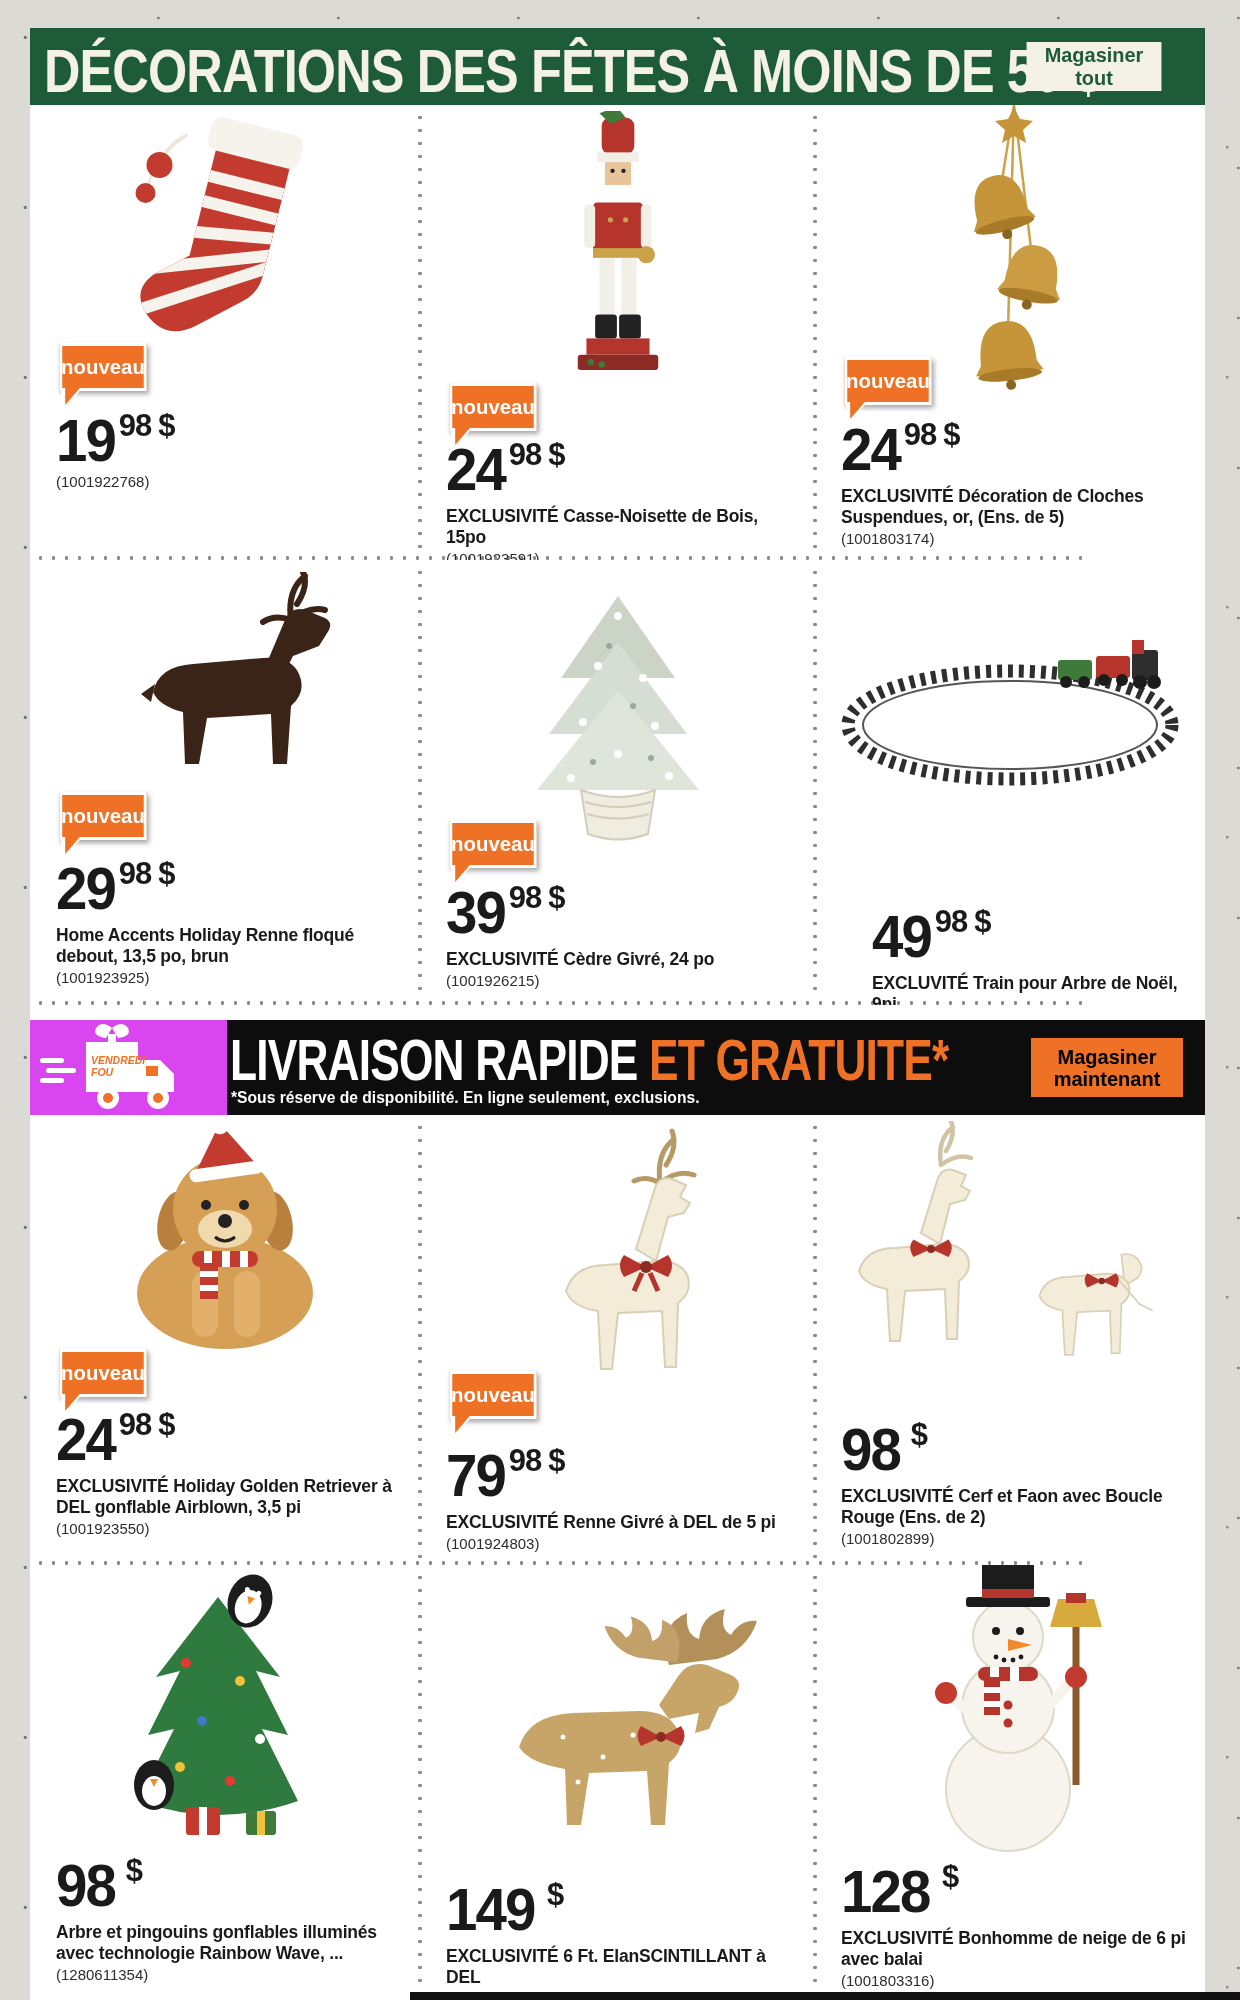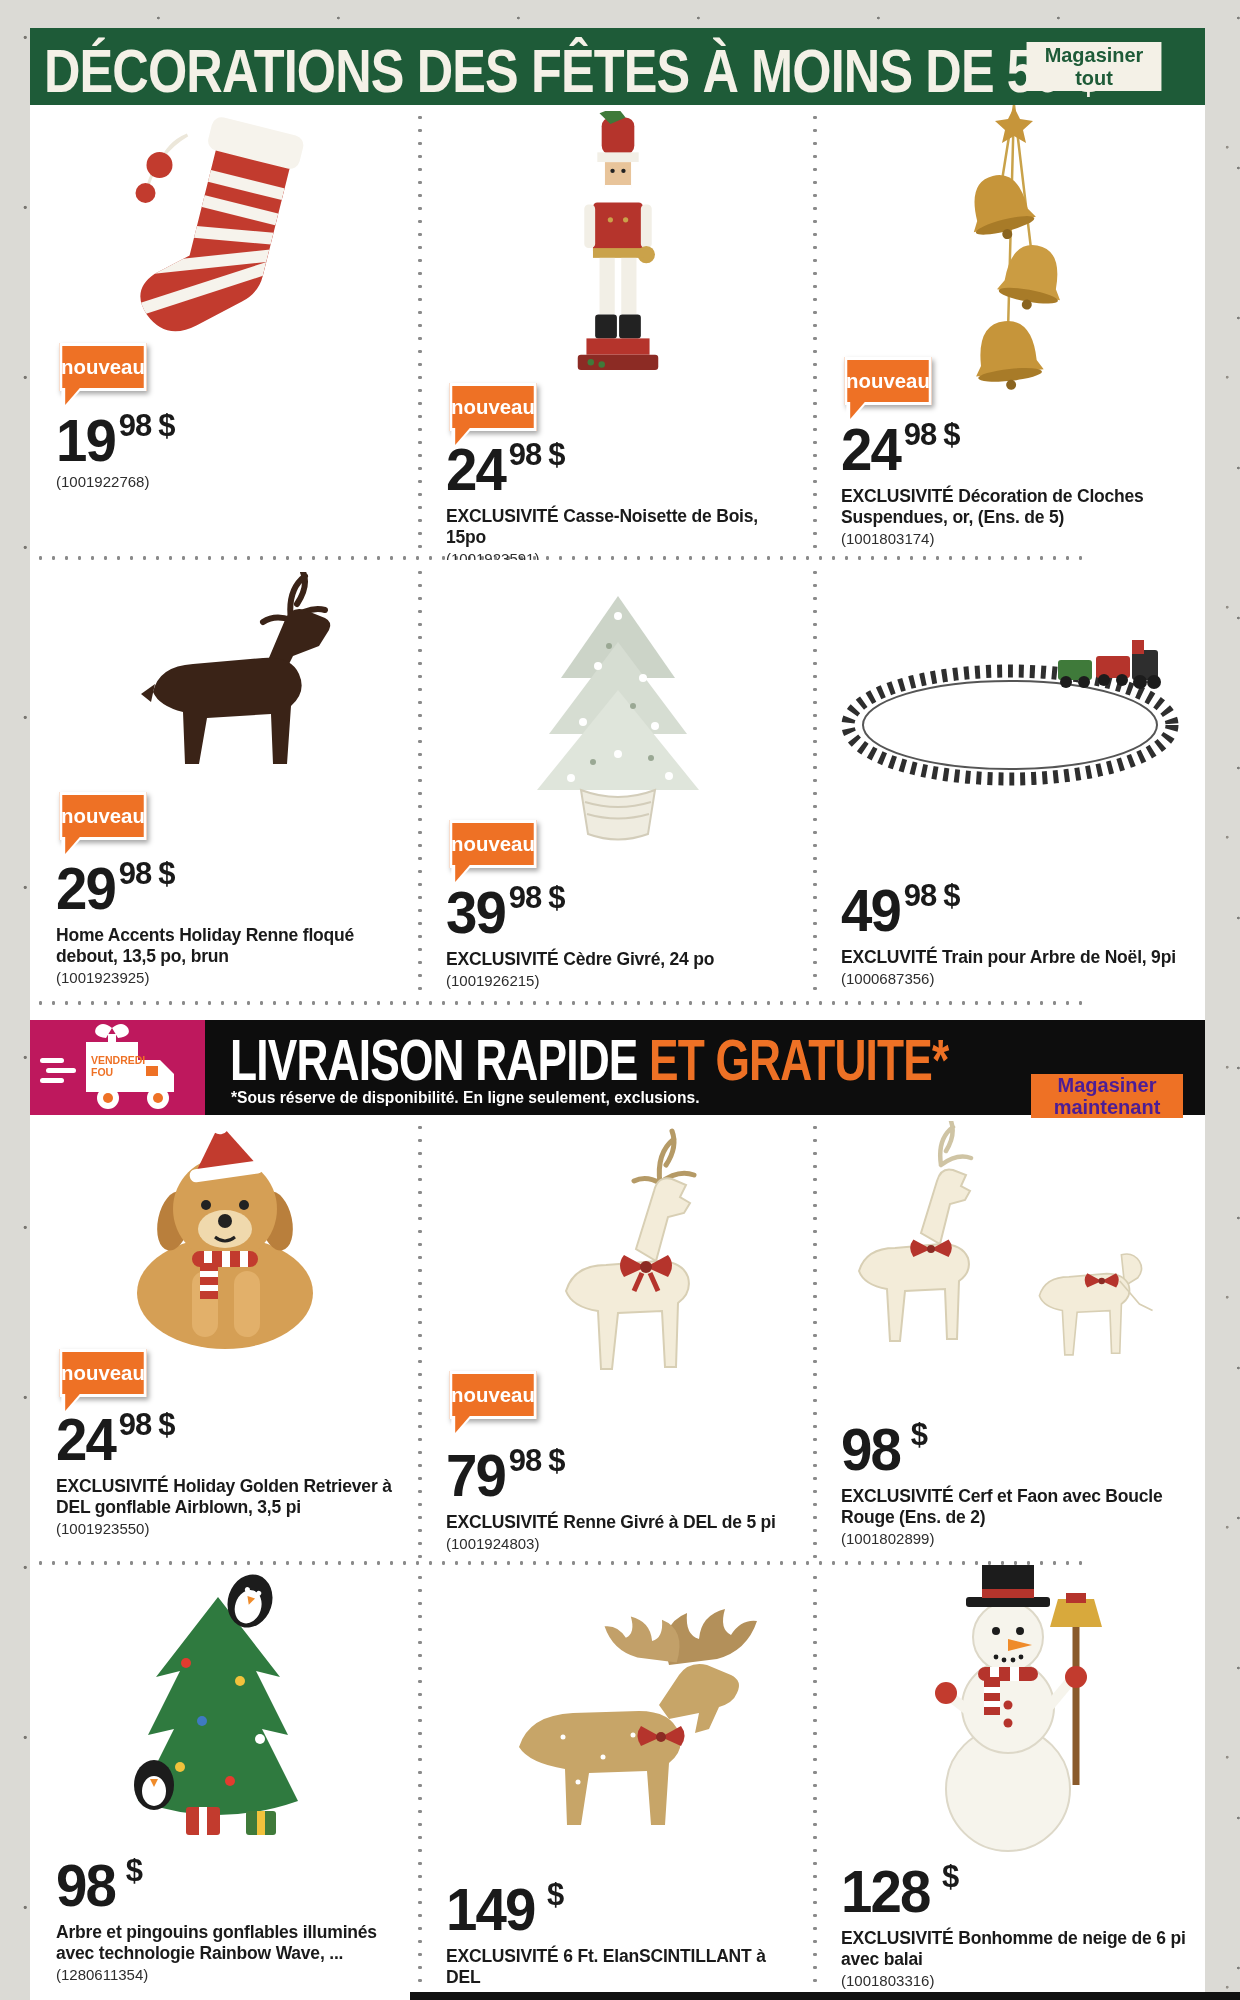--- a/index.html
+++ b/index.html
@@ -57,30 +57,30 @@
   .txt{position:absolute;left:26px;right:14px;color:#1a1a1a;}
   .price{white-space:nowrap;letter-spacing:-2px;line-height:1;}
   .price .big{font-size:60px;font-weight:bold;transform:scale(.94,1);display:inline-block;transform-origin:left bottom;}
   .price .sup{font-size:31px;font-weight:bold;vertical-align:25px;letter-spacing:-1px;}
   .price .cur{margin-left:7px;}
   .desc{font-size:17.5px;font-weight:bold;line-height:1.2;margin-top:6px;letter-spacing:-.2px;max-width:345px;}
   .sku{font-size:15px;margin-top:2px;color:#2d2d2d;}
 
   
   .deliv{position:absolute;left:0;width:1175px;height:95px;cursor:pointer;}
-  .deliv .orange-box{position:absolute;left:0;top:0;width:175px;height:95px;background:#be185d;}
+  .deliv .orange-box{position:absolute;left:0;top:0;width:197px;height:95px;background:#d946ef;font-style:italic;}
   .deliv .black-bar{position:absolute;left:175px;top:0;right:0;height:95px;background:#0d0d0d;}
   .deliv-title{position:absolute;left:200px;top:8px;white-space:nowrap;font-weight:bold;font-size:54px;
     letter-spacing:-1px;transform:scale(.82,1.05);transform-origin:left top;}
   .deliv-title .w{color:#ffffff;} .deliv-title .o{color:#ee7125;}
   .deliv-sub{position:absolute;left:201px;top:68px;color:#ffffff;font-weight:bold;font-size:17px;
     transform:scale(.92,1);transform-origin:left top;white-space:nowrap;}
-  .shop-now{position:absolute;right:22px;top:18px;width:152px;height:44px;background:#ee7125;
-    color:#4c1d95;font-weight:bold;font-size:20px;line-height:1.1;display:flex;align-items:center;
-    justify-content:center;text-align:center;cursor:pointer;margin-top:36px;}
+  .shop-now{position:absolute;right:22px;top:18px;width:152px;height:59px;background:#ee7125;
+    color:#000000;font-weight:bold;font-size:20px;line-height:1.1;display:flex;align-items:center;
+    justify-content:center;text-align:center;cursor:pointer;}
 
   .bottom-strip{position:absolute;left:410px;top:1992px;width:830px;height:8px;background:#111111;}
 </style>
 </head>
 <body>
 
 <div class="sheet">
 
   <div class="hd-banner">
     <div class="hd-title">DÉCORATIONS DES FÊTES À MOINS DE 50 $</div>
@@ -255,21 +255,21 @@
         <rect x="264" y="26" width="34" height="22" rx="3" fill="#b5342c"></rect>
         <rect x="300" y="20" width="26" height="30" rx="3" fill="#2e2e2e"></rect>
         <rect x="300" y="10" width="12" height="14" fill="#b5342c"></rect>
         <circle cx="234" cy="52" r="6" fill="#1c1c1c"></circle>
           <circle cx="252" cy="52" r="6" fill="#1c1c1c"></circle>
         <circle cx="272" cy="50" r="6" fill="#1c1c1c"></circle>
           <circle cx="290" cy="50" r="6" fill="#1c1c1c"></circle>
         <circle cx="308" cy="52" r="7" fill="#1c1c1c"></circle>
           <circle cx="322" cy="52" r="7" fill="#1c1c1c"></circle>
       </svg>
-      <div class="txt" style="top:320px;">
+      <div class="txt" style="top:346px;margin-left:31px;">
         <div class="price"><span class="big">49</span><span class="sup"><span>98</span><span class="cur">$</span></span></div>
         <div class="desc">EXCLUVITÉ Train pour Arbre de Noël, 9pi</div>
         <div class="sku">(1000687356)</div>
       </div>
     </div>
   </div>
 
   <div class="deliv" style="top:992px;">
     <div class="black-bar"></div>
     <div class="orange-box">

